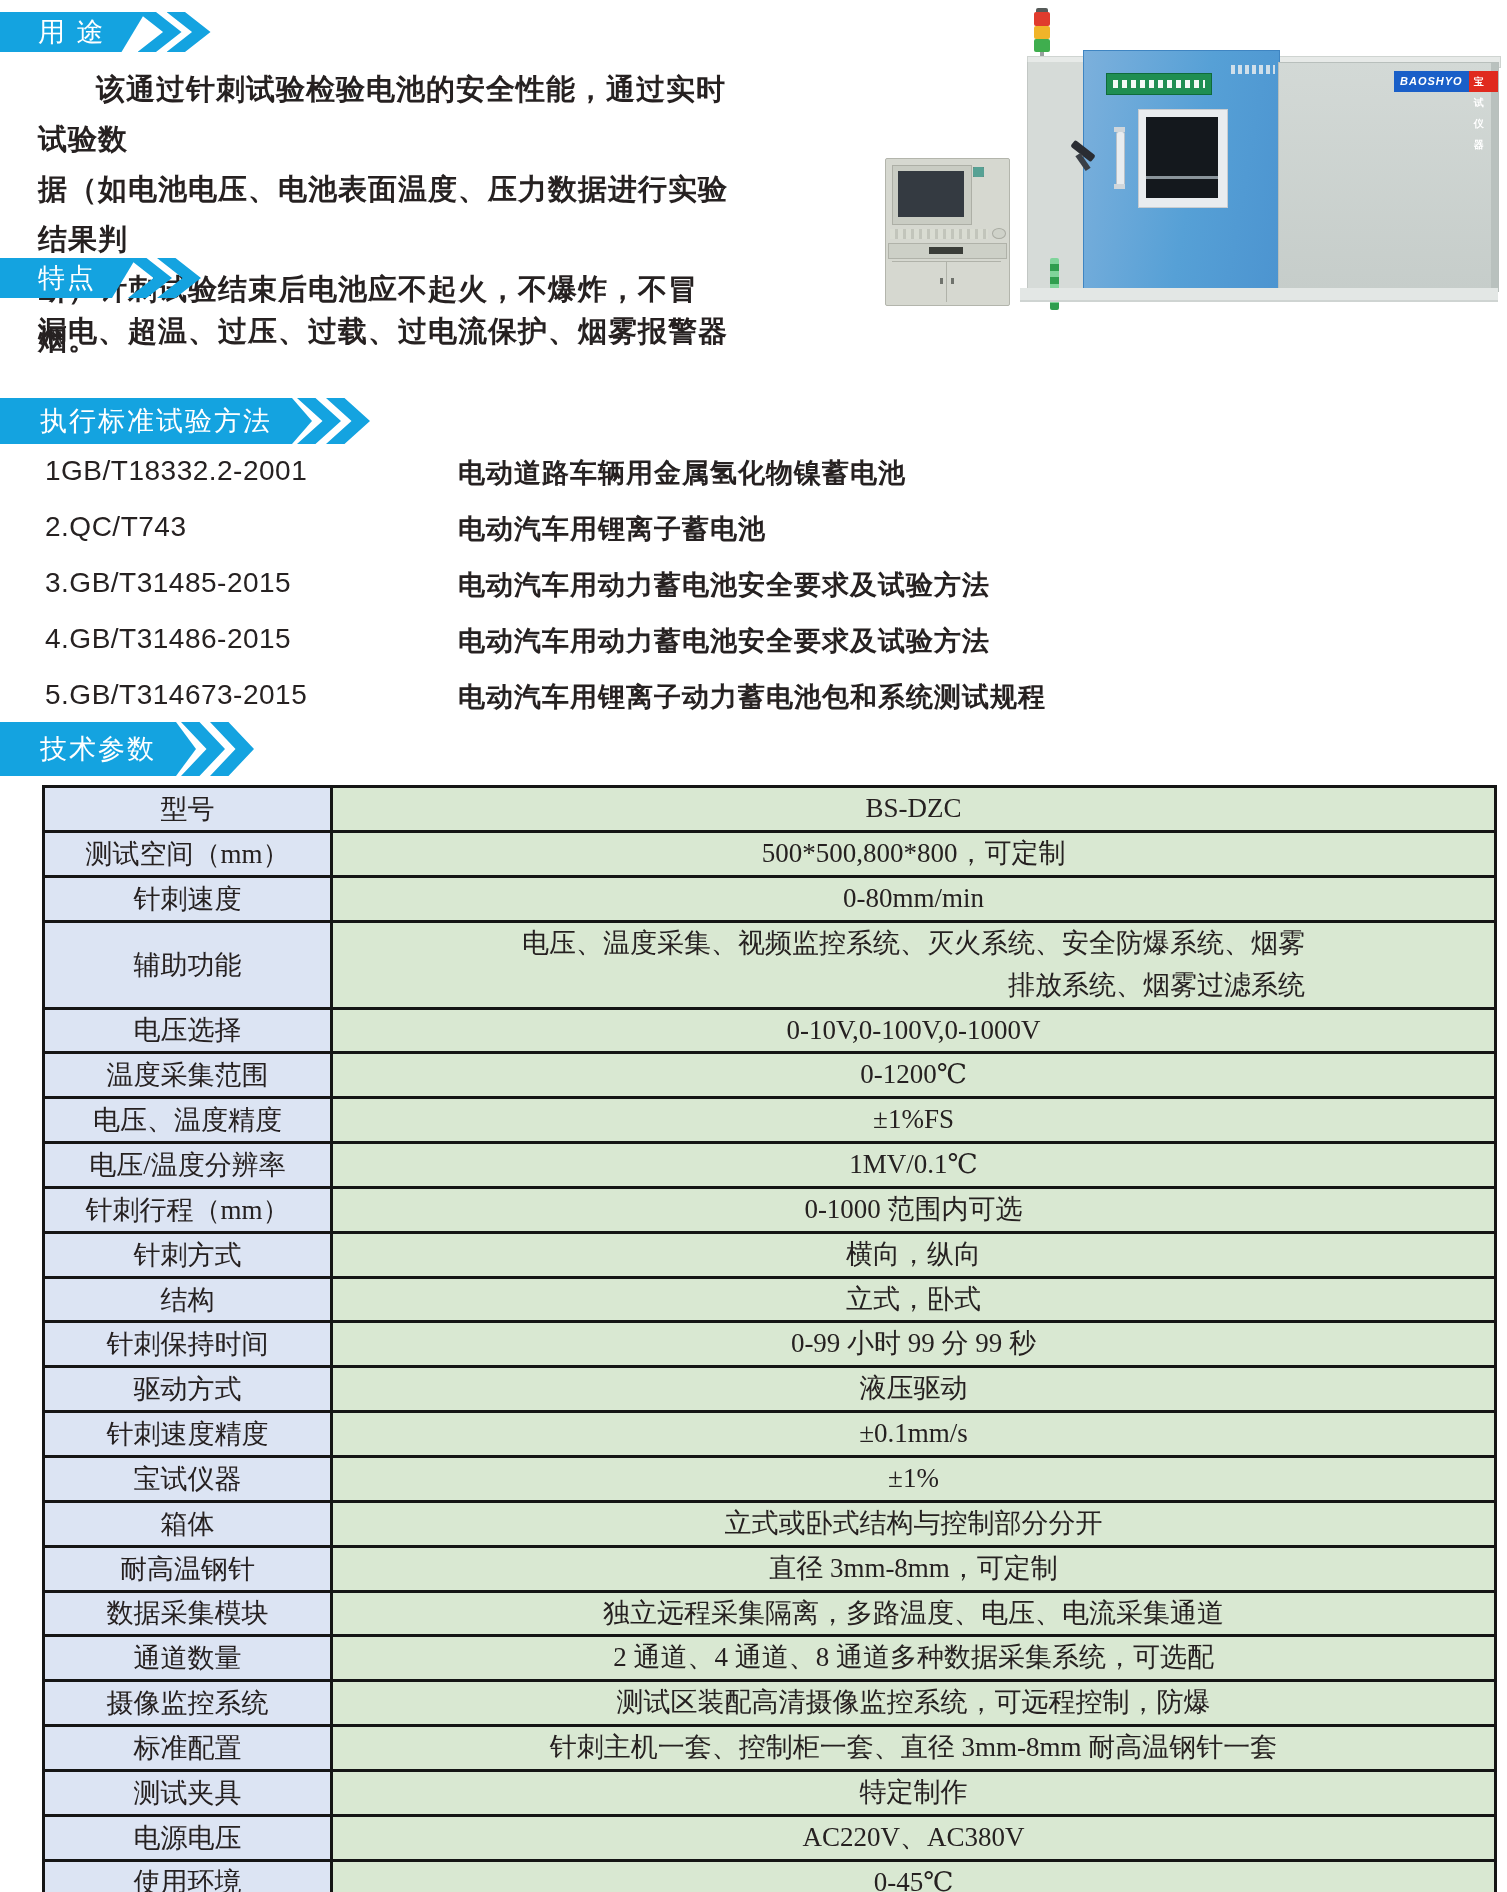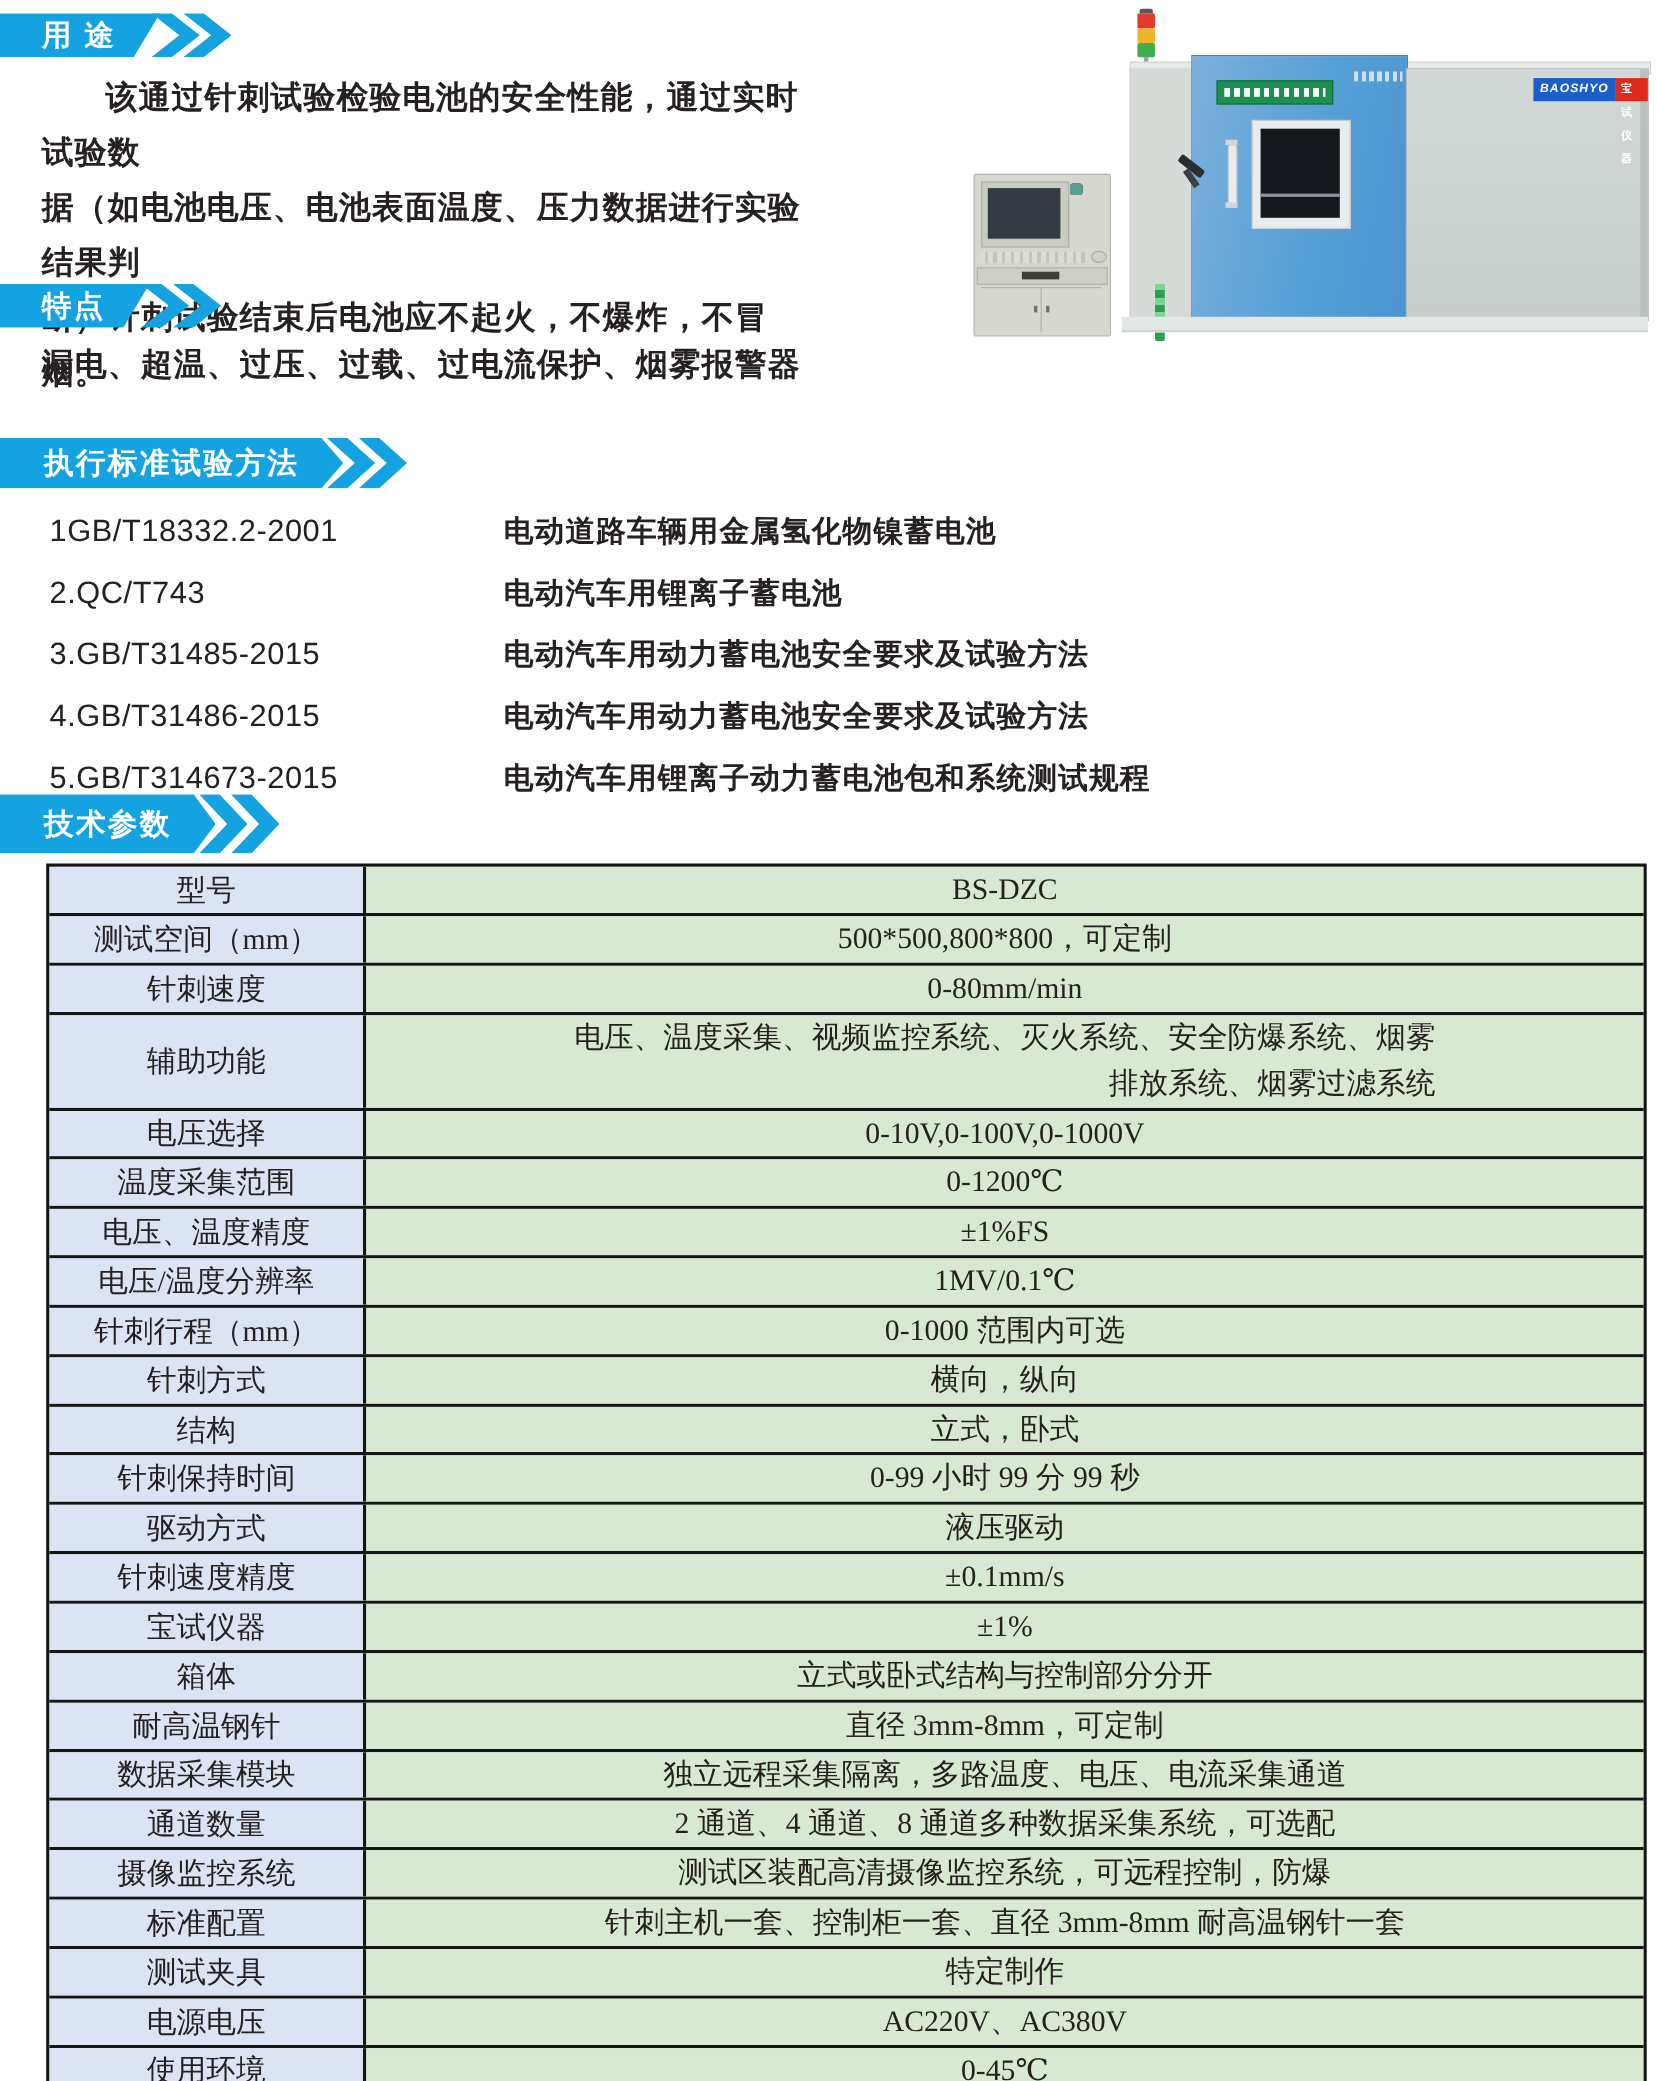--- a/index.html
+++ b/index.html
@@ -1,21 +1,21 @@
 <!DOCTYPE html>
 <html style="--accent-blue: #14a3e0; --table-border: #151515; --table-label-bg: #dce4f3; --table-value-bg: #d9e8d2; --door-blue: #56a0d6; --door-blue-light: #7cb0dc; --brand-blue: #1a5fc8; --brand-red: #e02a1e; --tower-red: #e03c2d; --tower-yellow: #f0b429; --tower-green: #3fae4e;"><head>
 <meta charset="utf-8">
 <style>
   html,body{margin:0;padding:0;background:#ffffff;}
   #page{position:relative;width:1507px;height:1892px;background:#fff;overflow:hidden;
         font-family:"Liberation Sans","DejaVu Sans",sans-serif;color:#262121;}
 
   
   .banner{position:absolute;display:flex;align-items:stretch;}
-  .flag{background:var(--accent-blue,#14a3e0);color:#fff;font-weight:bold;
+  .flag{background:var(--accent-blue,#14a3e0);color:#fff;font-weight:normal;
         display:flex;align-items:center;padding:0 40px 0 38px;letter-spacing:2px;}
   .flag.slant{clip-path:polygon(0 0,100% 0,calc(100% - 24px) 100%,0 100%);}
   .flag.point{clip-path:polygon(0 0,calc(100% - 20px) 0,100% 50%,calc(100% - 20px) 100%,0 100%);padding-left:40px;}
   .chev{width:44px;background:var(--accent-blue,#14a3e0);
         clip-path:polygon(0 0,42% 0,100% 50%,42% 100%,0 100%,58% 50%);}
   .banner .chev{margin-left:-15px;}
   .banner .flag.slant + .chev{margin-left:-8px;}
   #banner-purpose{top:12px;left:0;height:40px;font-size:27px;}
   #banner-features{top:258px;left:0;height:40px;font-size:27px;}
   #banner-standards{top:398px;left:0;height:46px;font-size:27px;}
@@ -25,21 +25,21 @@
   #intro{position:absolute;top:64px;left:38px;width:700px;font-size:29px;font-weight:bold;
          line-height:50px;letter-spacing:1px;}
   #intro .intro-line:nth-of-type(1){text-indent:58px;}
 
   
   #features-text{position:absolute;top:312px;left:38px;width:760px;
                  font-size:29px;font-weight:bold;letter-spacing:1px;}
 
   
   #standards-list{position:absolute;top:455px;left:45px;width:1250px;}
-  .std-row{display:flex;align-items:center;height:56px;}
+  .std-row{display:flex;height:56px;}
   .std-code{width:413px;font-size:28px;letter-spacing:.5px;}
   .std-name{font-size:27px;font-weight:bold;letter-spacing:1px;}
 
   
   #spec-table{position:absolute;top:785px;left:42px;width:1449px;
               border:3px solid var(--table-border,#151515);
               font-family:"Liberation Serif","DejaVu Serif",serif;}
   .spec-row{display:flex;border-bottom:3px solid var(--table-border,#151515);}
   .spec-row:last-of-type{border-bottom:none;}
   .spec-label{width:285px;background:var(--table-label-bg,#dce4f3);

